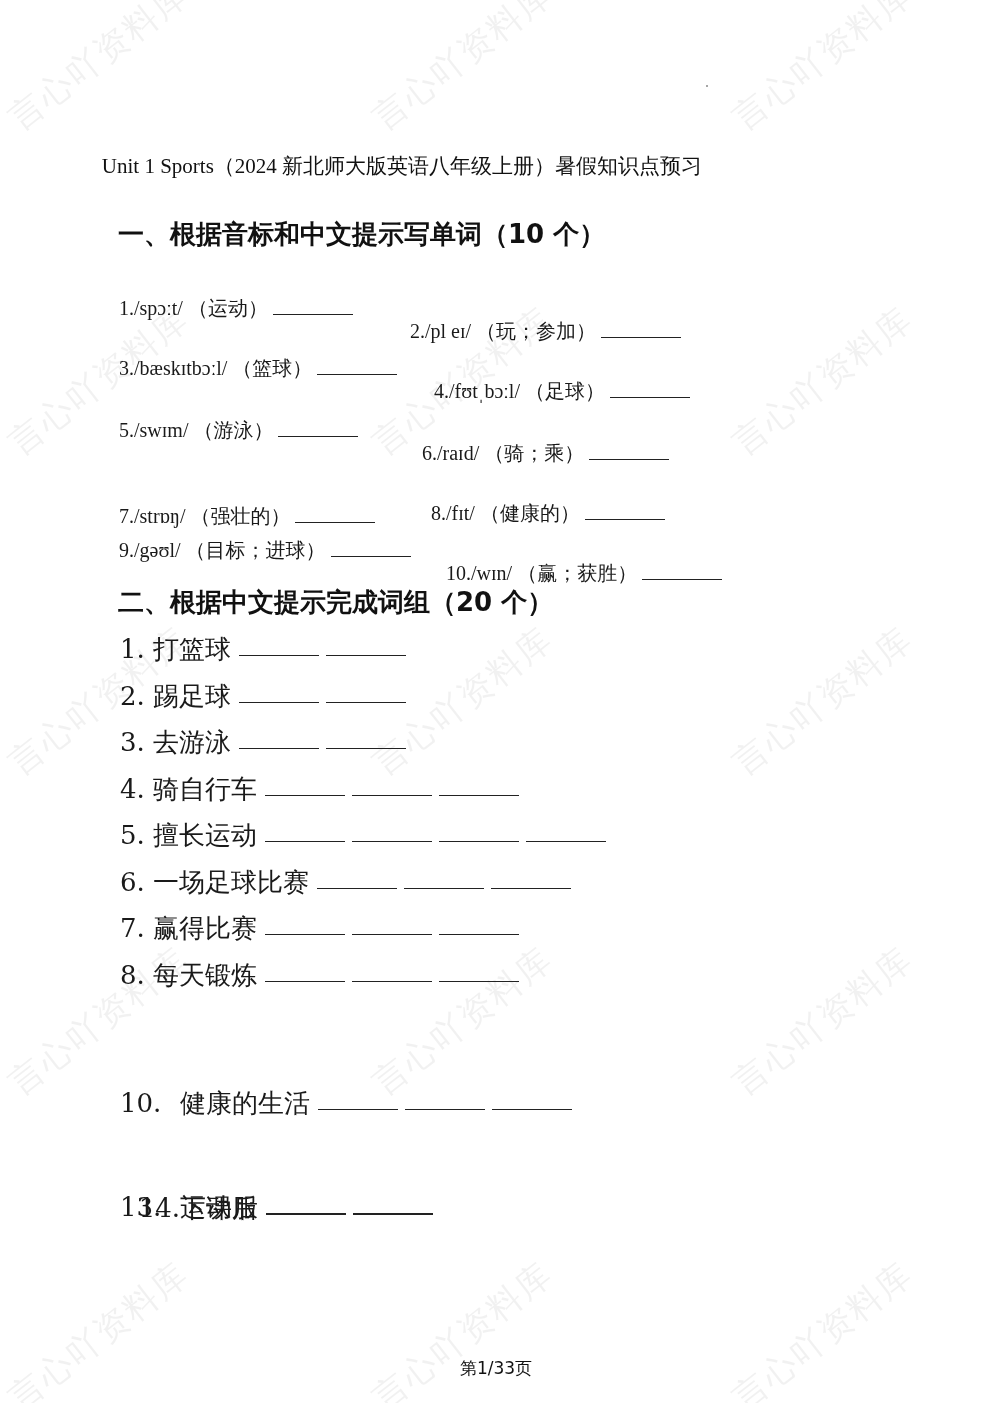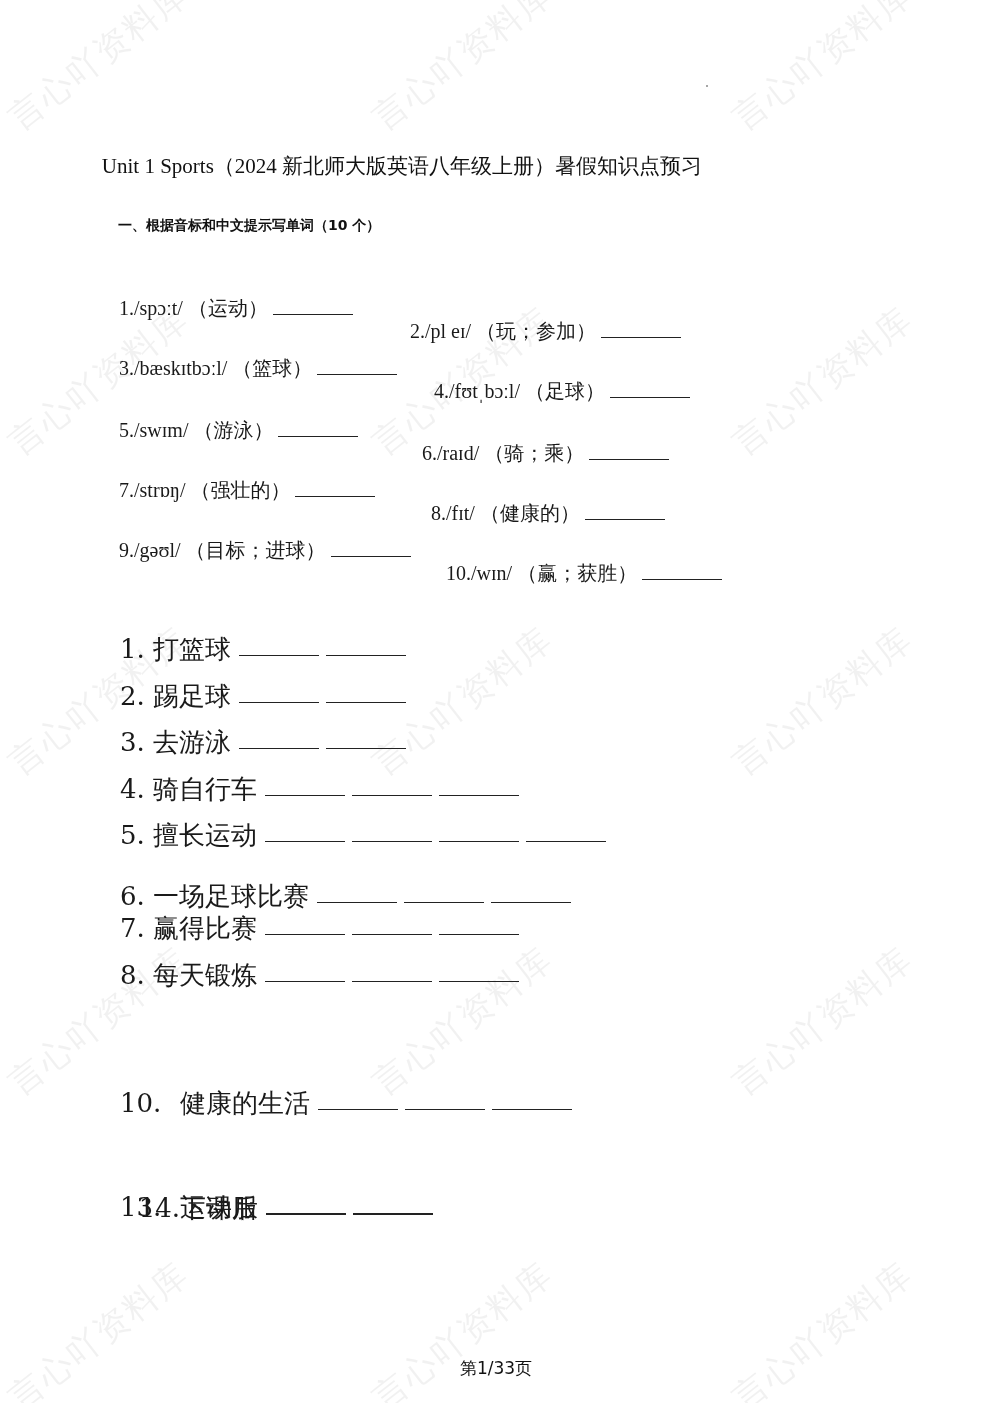--- a/index.html
+++ b/index.html
@@ -7,21 +7,21 @@
            font-family: "DejaVu Serif", "Liberation Serif", serif; color: #1a1a1a; }
     .watermark-layer { position: absolute; inset: 0; pointer-events: none; z-index: 0; }
     .wm { position: absolute; font-family: "DejaVu Sans", sans-serif; font-size: 34px;
           color: rgba(0,0,0,0.055); transform: rotate(-38deg); transform-origin: left bottom;
           white-space: nowrap; letter-spacing: 2px; }
     .dot { position: absolute; left: 706px; top: 85px; width: 2px; height: 2px; background: #888; border-radius: 1px; }
     .page { position: absolute; inset: 0; z-index: 1; }
     .title { position: absolute; left: 0; width: 804px; top: 152px; text-align: center;
              font-family: "Liberation Serif", "DejaVu Serif", serif; font-size: 21px; color: #111; }
     .section-heading { position: absolute; left: 118px; font-family: "DejaVu Sans", sans-serif;
-             font-weight: bold; font-size: 14px; color: #111; }
+             font-weight: bold; font-size: 26px; color: #111; }
     .sec1 { top: 217px; }
     .sec2 { top: 585px; }
     .vocab-row { position: absolute; left: 119px; font-family: "Liberation Serif", "DejaVu Serif", serif;
              font-size: 20px; color: #1a1a1a; white-space: pre; }
     .vocab-item { position: absolute; white-space: pre; }
     .blank { display: inline-block; border-bottom: 1.5px solid #222; height: 1px; vertical-align: baseline; width: 80px; }
     .phrase-row { position: absolute; left: 120px; font-family: "DejaVu Serif", serif; font-size: 26px; color: #1a1a1a; white-space: pre; }
     .phrase-row .num { display: inline-block; }
     .phrase-row .num.wide { width: 60px; }
     .phrase-row .pblank { display: inline-block; width: 80px; border-bottom: 1.5px solid #222; margin-right: 7px; height: 1px; vertical-align: 2px; }
@@ -62,35 +62,36 @@
   </div>
   <div class="vocab-row" style="top:332px;">
     <span class="vocab-item" style="left:0px;"><span>3.</span><span>/bæskɪtbɔːl/</span> <span>（篮球）</span> <span class="blank"></span></span>
     <span class="vocab-item" style="left:315px;"><span>4.</span><span>/fʊtˌbɔːl/</span> <span>（足球）</span> <span class="blank"></span></span>
   </div>
   <div class="vocab-row" style="top:394px;">
     <span class="vocab-item" style="left:0px;"><span>5.</span><span>/swɪm/</span> <span>（游泳）</span> <span class="blank"></span></span>
     <span class="vocab-item" style="left:303px;"><span>6.</span><span>/raɪd/</span> <span>（骑；乘）</span> <span class="blank"></span></span>
   </div>
   <div class="vocab-row" style="top:454px;">
-    <span class="vocab-item" style="left:0px;"><span>7.</span><span>/strɒŋ/</span> <span>（强壮的）</span> <span class="blank"></span></span>
+    <span class="vocab-item" style="left:0px;margin-top:26px;"><span>7.</span><span>/strɒŋ/</span> <span>（强壮的）</span> <span class="blank"></span></span>
     <span class="vocab-item" style="left:312px;"><span>8.</span><span>/fɪt/</span> <span>（健康的）</span> <span class="blank"></span></span>
   </div>
   <div class="vocab-row" style="top:514px;">
     <span class="vocab-item" style="left:0px;"><span>9.</span><span>/gəʊl/</span> <span>（目标；进球）</span> <span class="blank"></span></span>
     <span class="vocab-item" style="left:327px;"><span>10.</span><span>/wɪn/</span> <span>（赢；获胜）</span> <span class="blank"></span></span>
   </div>
 
+  <div class="section-heading sec2">二、根据中文提示完成词组（20 个）</div>
 
   <div class="phrase-row" style="top:632px;"><span class="num">1.</span> <span>打篮球</span> <span class="pblank"></span><span class="pblank"></span></div>
   <div class="phrase-row" style="top:679px;"><span class="num">2.</span> <span>踢足球</span> <span class="pblank"></span><span class="pblank"></span></div>
   <div class="phrase-row" style="top:725px;"><span class="num">3.</span> <span>去游泳</span> <span class="pblank"></span><span class="pblank"></span></div>
   <div class="phrase-row" style="top:772px;"><span class="num">4.</span> <span>骑自行车</span> <span class="pblank"></span><span class="pblank"></span><span class="pblank"></span></div>
   <div class="phrase-row" style="top:818px;"><span class="num">5.</span> <span>擅长运动</span> <span class="pblank"></span><span class="pblank"></span><span class="pblank"></span><span class="pblank"></span></div>
-  <div class="phrase-row" style="top:865px;margin-top:14px;"><span class="num">6.</span> <span>一场足球比赛</span> <span class="pblank"></span><span class="pblank"></span><span class="pblank"></span></div>
+  <div class="phrase-row" style="top:865px;"><span class="num">6.</span> <span>一场足球比赛</span> <span class="pblank"></span><span class="pblank"></span><span class="pblank"></span></div>
   <div class="phrase-row" style="top:911px;"><span class="num">7.</span> <span>赢得比赛</span> <span class="pblank"></span><span class="pblank"></span><span class="pblank"></span></div>
   <div class="phrase-row" style="top:958px;"><span class="num">8.</span> <span>每天锻炼</span> <span class="pblank"></span><span class="pblank"></span><span class="pblank"></span></div>
   <div class="phrase-row" style="top:1086px;"><span class="num wide">10.</span><span>健康的生活</span> <span class="pblank"></span><span class="pblank"></span><span class="pblank"></span></div>
   <div class="phrase-row" style="top:1190px;"><span class="num wide">13.</span><span>运动服</span> <span class="pblank"></span><span class="pblank"></span></div>
   <div class="phrase-row" style="top:1191px;text-align:right;"><span class="num wide">14.</span><span>下课后</span> <span class="pblank"></span><span class="pblank"></span></div>
 
   <div class="footer">第1/33页</div>
 </div>
 
 </body></html>

